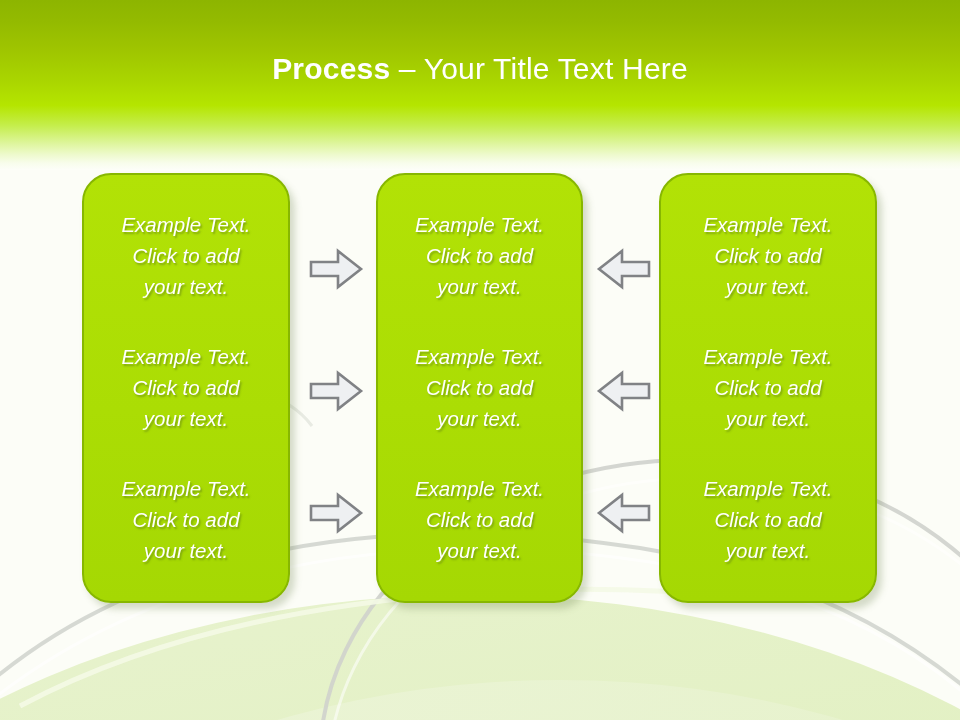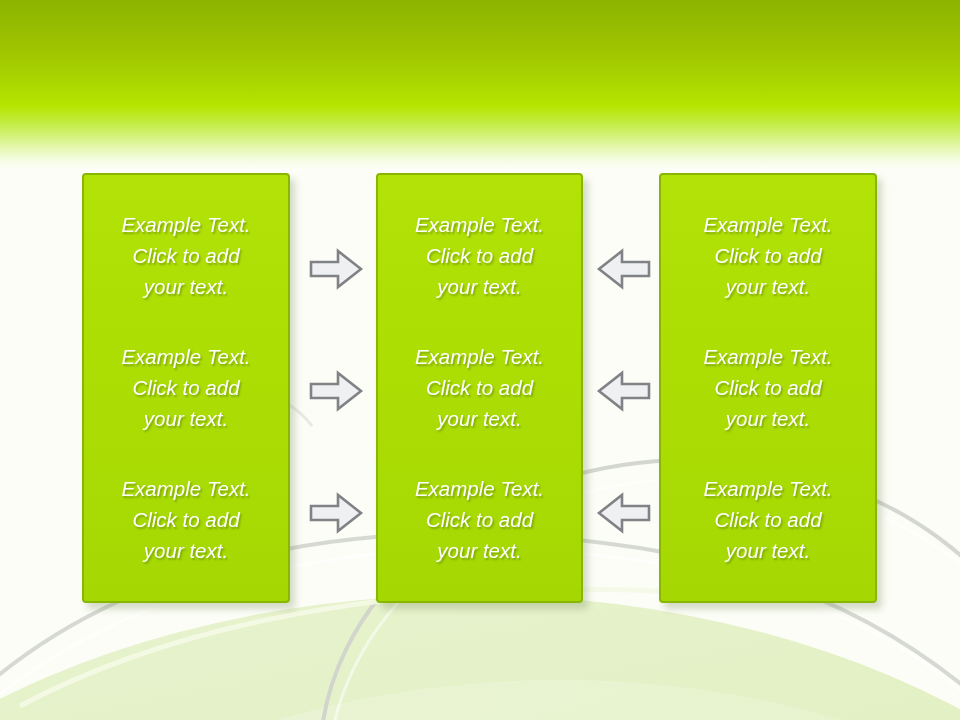--- a/index.html
+++ b/index.html
@@ -61,21 +61,21 @@
     white-space: nowrap;
   }
   .title .t-bold { font-weight: bold; }
   .title .t-rest { font-weight: normal; }
 
   
   .panel {
     position: absolute;
     top: 173px;
     height: 430px;
-    border-radius: 4px;
+    border-radius: 29px;
     background: linear-gradient(to bottom, #b2e206 0%, #abdd04 55%, #a5d803 100%);
     border: 2px solid #87b700;
     box-sizing: border-box;
     box-shadow: 5px 6px 7px rgba(120, 140, 90, 0.30);
     display: flex;
     flex-direction: column;
     justify-content: space-around;
     align-items: center;
     padding: 14px 8px 16px 8px;
   }
@@ -143,20 +143,23 @@
       <ellipse cx="700" cy="778" rx="372" ry="300" fill="none" stroke="#ffffff" stroke-width="3" opacity="0.55"></ellipse>
 
       <path d="M 20 706 C 200 610 470 568 780 600" fill="none" stroke="#f4f9e6" stroke-width="5" opacity="0.9"></path>
 
       <path d="M 258 392 C 282 398 300 410 312 426" fill="none" stroke="#dfe3da" stroke-width="3" opacity="0.7"></path>
     </g>
   </svg>
 
   <div class="header-band"></div>
 
+  <div class="title">
+    <span class="t-bold">Process</span><span class="t-rest"> – Your Title Text Here</span>
+  </div>
 
   <div class="panel panel-1">
     <div class="cell-text">Example Text.
 Click  to add
 your text.</div>
     <div class="cell-text">Example Text.
 Click  to add
 your text.</div>
     <div class="cell-text">Example Text.
 Click  to add

